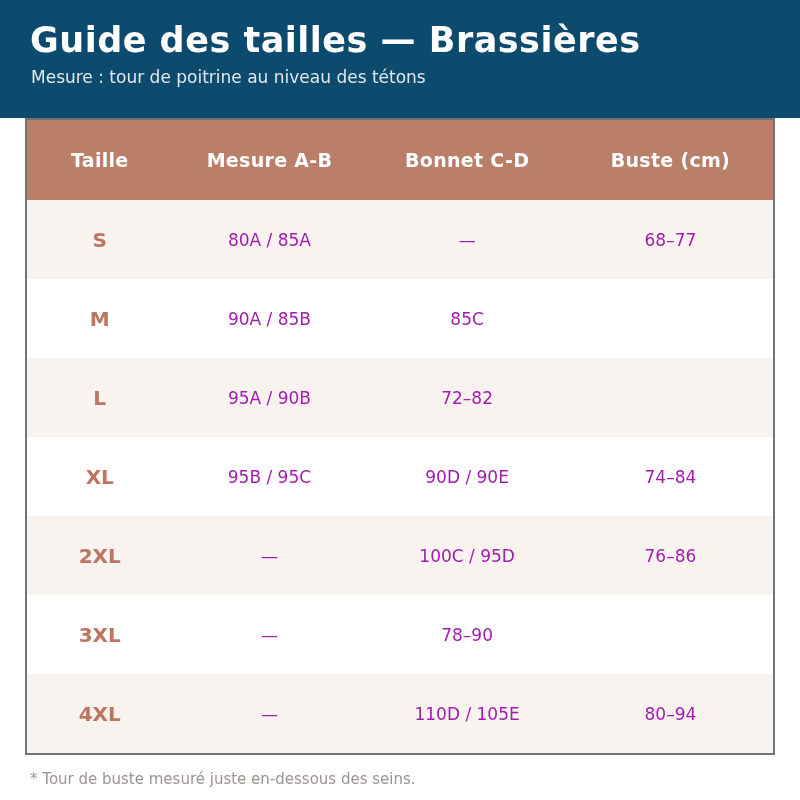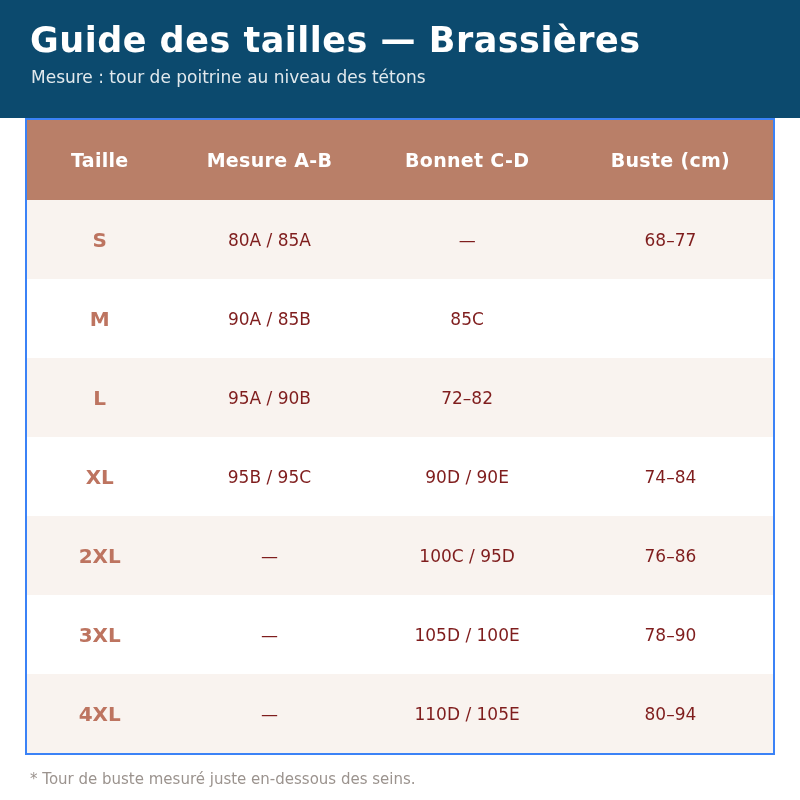--- a/index.html
+++ b/index.html
@@ -31,21 +31,21 @@
   }
   .banner p {
     margin: 7px 0 0 1px;
     font-size: 17px;
     color: rgba(255, 255, 255, 0.88);
   }
 
   
   .size-table {
     margin: 0 25px;
-    border: 2px solid #3b82f6;
+    border: 2px solid #737373;
     box-sizing: border-box;
   }
   .grid-row {
     display: grid;
     grid-template-columns: 19.5% 26% 27% 27.5%;
     align-items: center;
   }
   .thead {
     background: #b97f68;
     height: 80px;
@@ -60,21 +60,21 @@
   .trow {
     height: 79px;
     background: #ffffff;
   }
   .trow.alt {
     background: #f9f3ef;
   }
   .cell {
     text-align: center;
     font-size: 17px;
-    color: #7f1d1d;
+    color: #a21caf;
   }
   .cell.size {
     font-weight: bold;
     font-size: 20px;
     color: #bd7460;
   }
 
   
   .note {
     margin: 15px 0 0 30px;
@@ -128,21 +128,20 @@
   <div class="grid-row trow alt">
     <div class="cell size">2XL</div>
     <div class="cell">—</div>
     <div class="cell">100C / 95D</div>
     <div class="cell">76–86</div>
   </div>
 
   <div class="grid-row trow">
     <div class="cell size">3XL</div>
     <div class="cell">—</div>
-    <div class="cell">105D / 100E</div>
     <div class="cell">78–90</div>
   </div>
 
   <div class="grid-row trow alt">
     <div class="cell size">4XL</div>
     <div class="cell">—</div>
     <div class="cell">110D / 105E</div>
     <div class="cell">80–94</div>
   </div>
 

